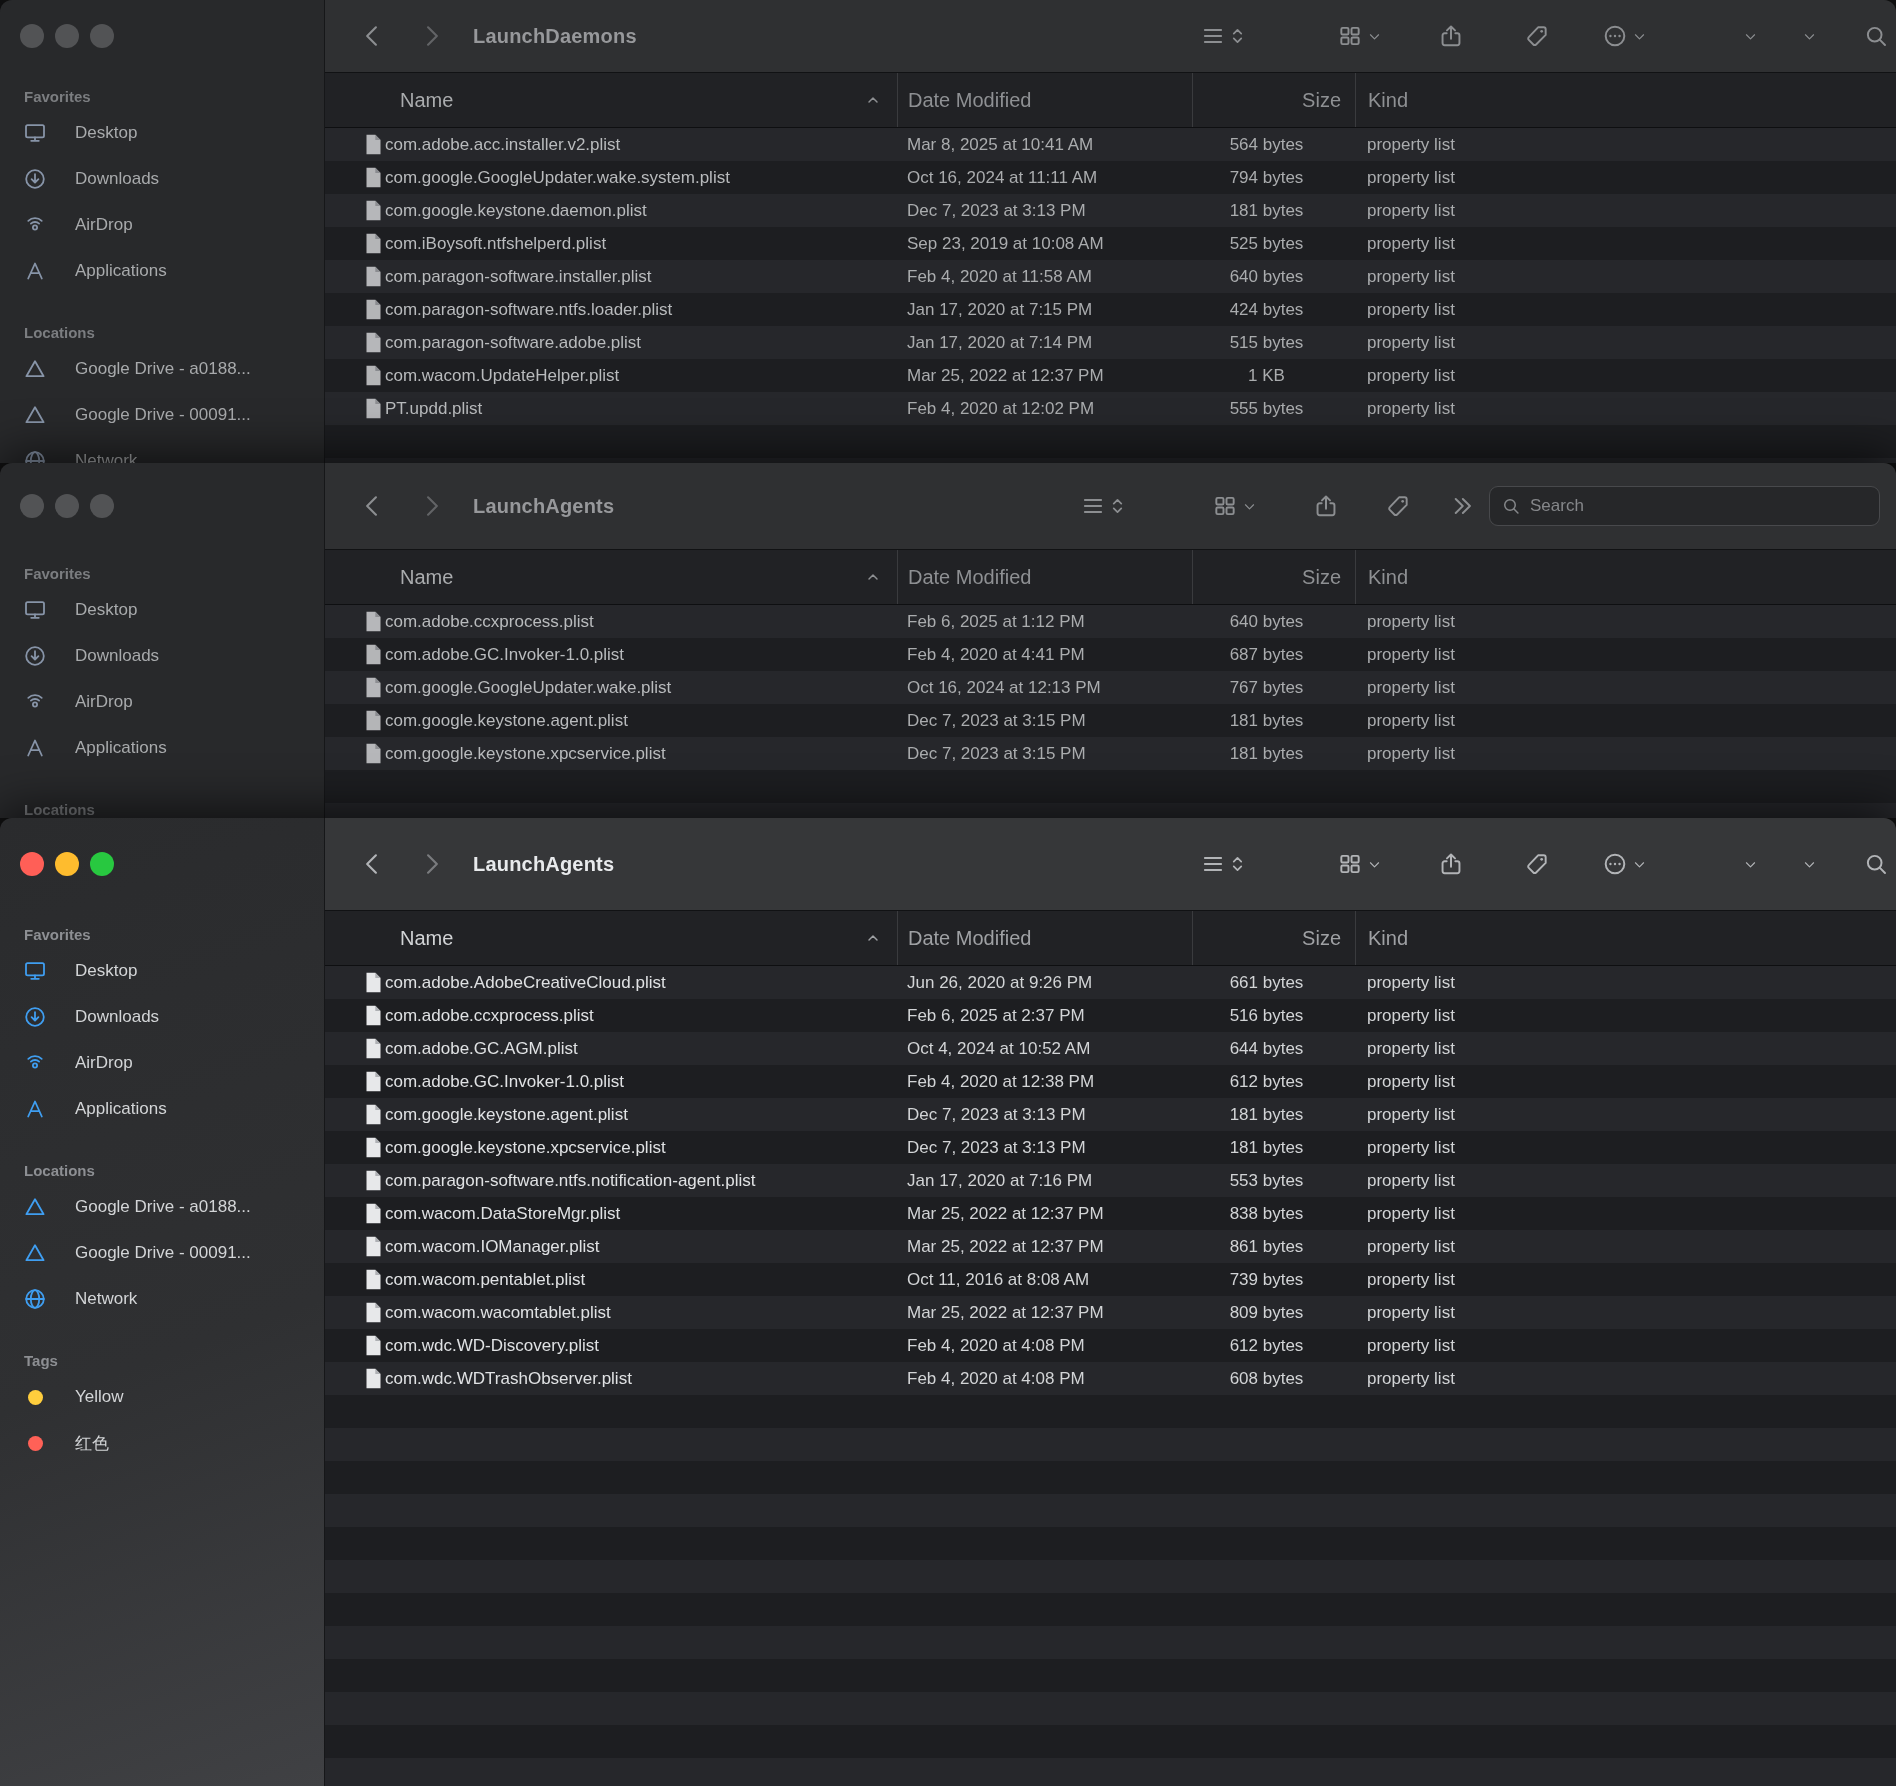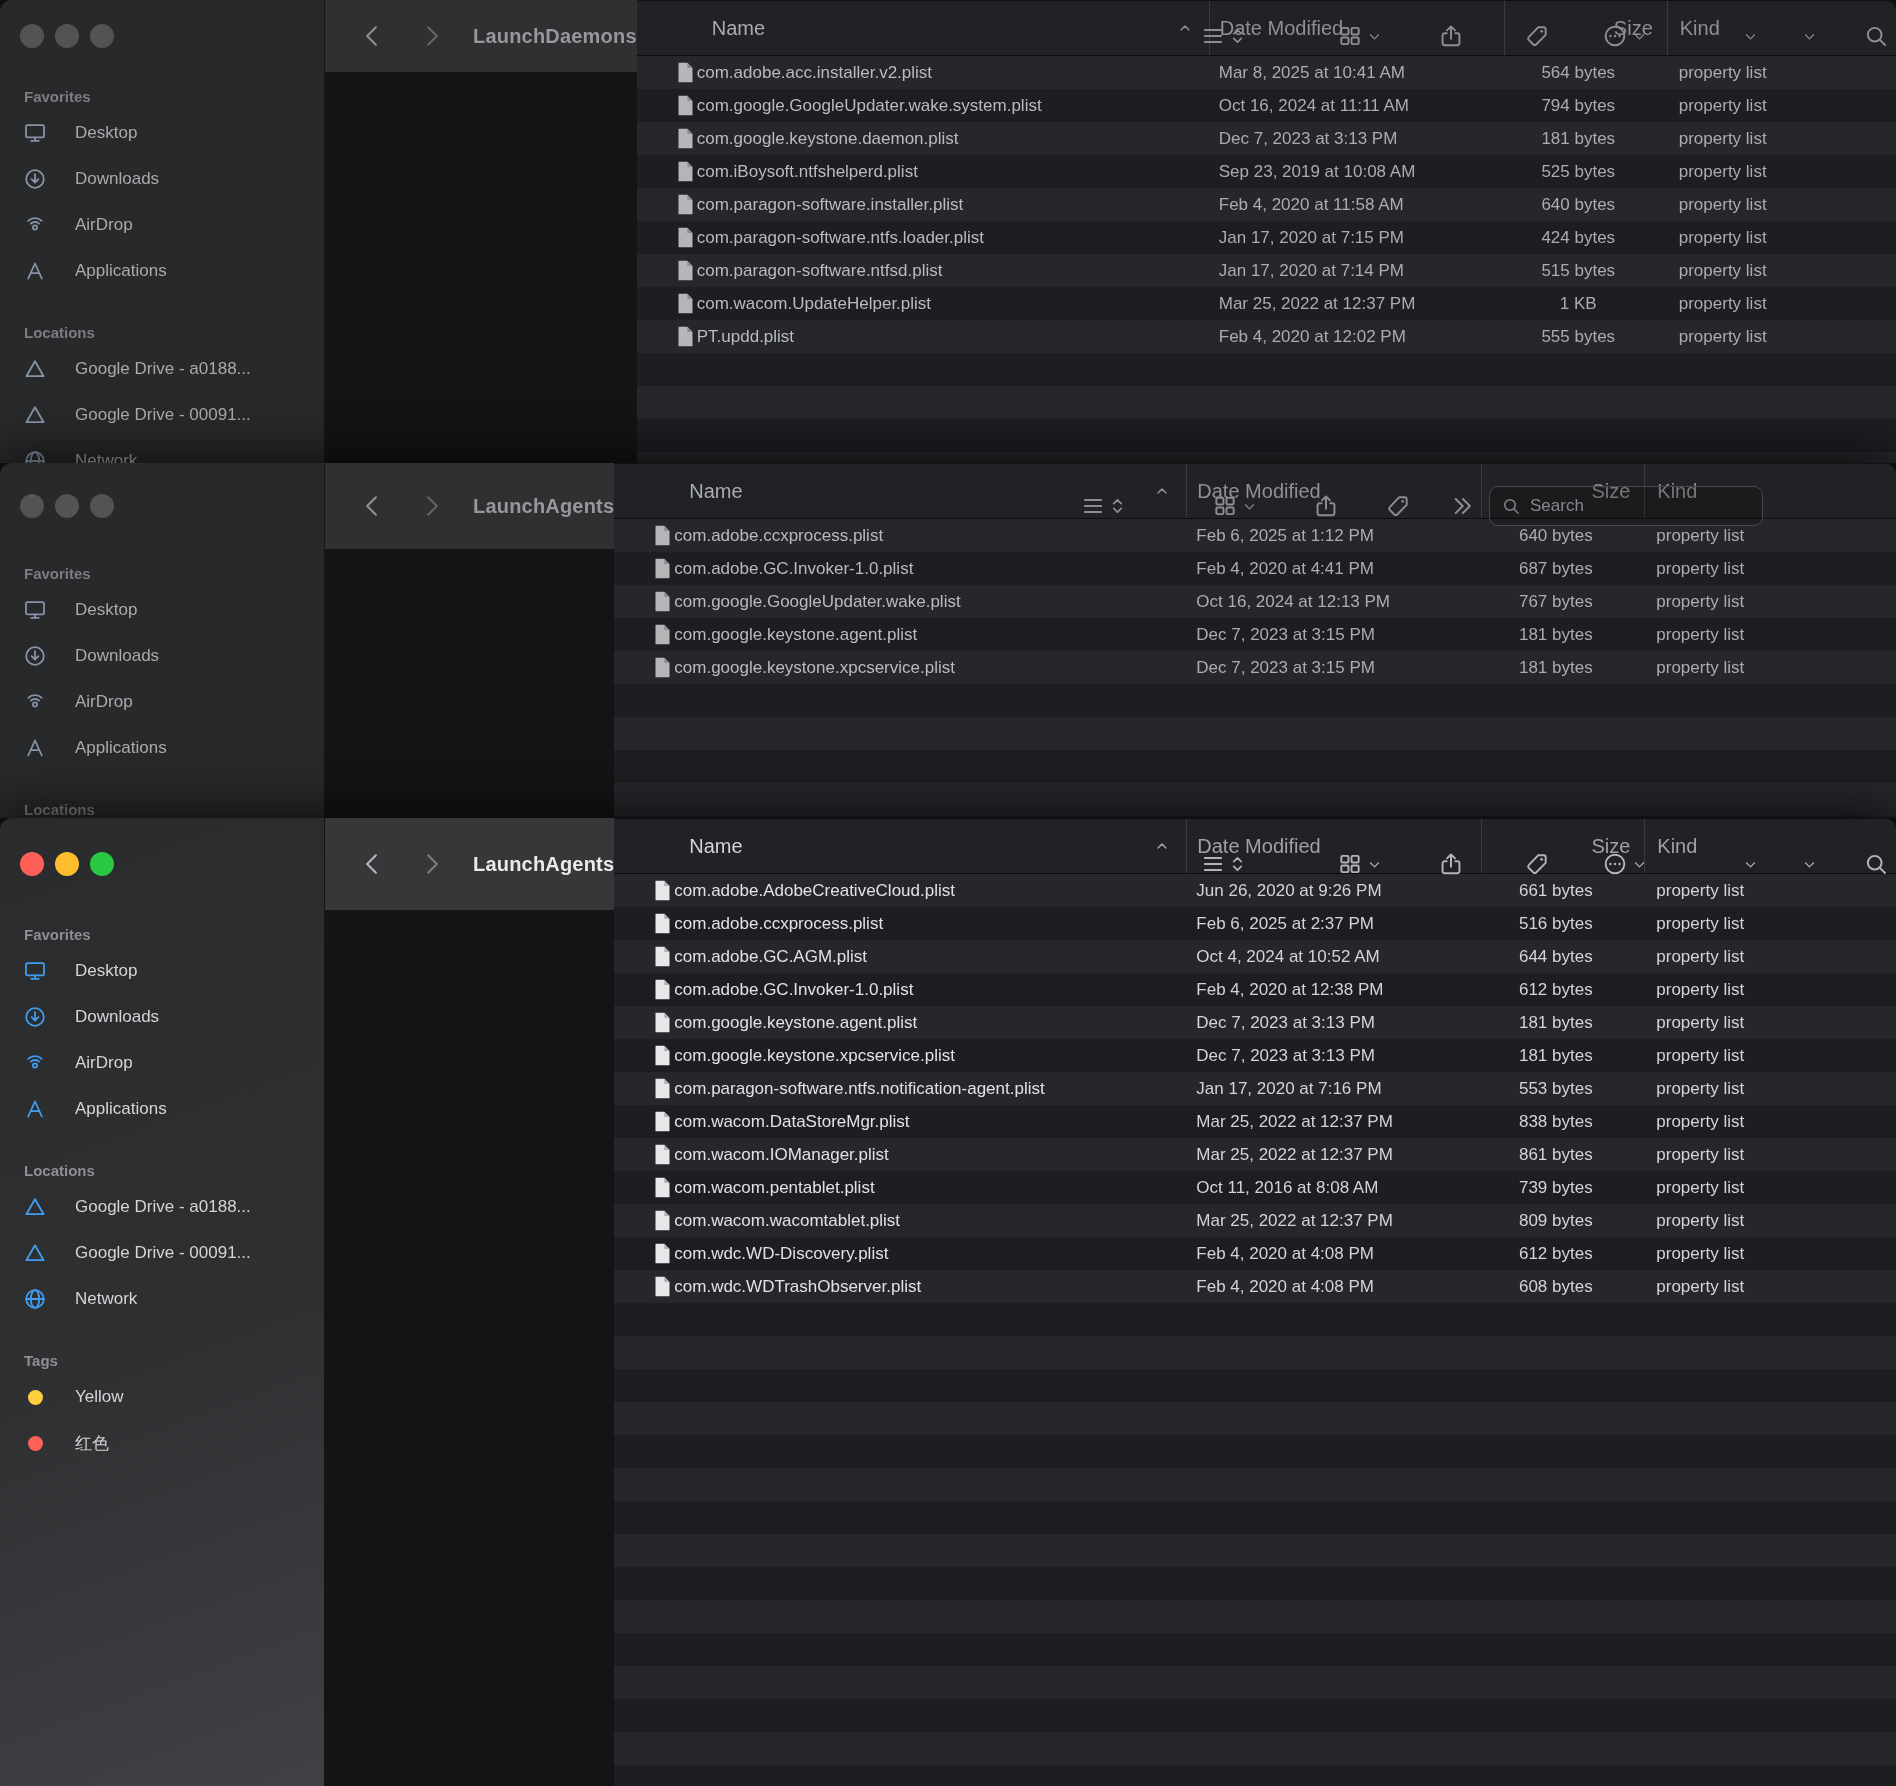--- a/index.html
+++ b/index.html
@@ -18,21 +18,21 @@
 .active .tl.red{background:var(--traffic-red)}
 .active .tl.yel{background:var(--traffic-yellow)}
 .active .tl.grn{background:var(--traffic-green)}
 .sections{padding-top:12px}
 .sec{margin-bottom:26px}
 .sec-h{height:26px;line-height:26px;padding-left:24px;font-size:15px;font-weight:700;color:var(--sech)}
 .side-item{height:46px;display:flex;align-items:center;gap:28px;padding-left:23px;font-size:17px;color:var(--side);white-space:nowrap;cursor:default}
 .side-ic{width:24px;height:24px;color:var(--sideic);flex:none;display:flex;align-items:center;justify-content:center}
 .side-ic svg{width:24px;height:24px;display:block}
 .dot{width:15px;height:15px;border-radius:50%;display:block}
-.main{flex:1;min-width:0;display:flex;flex-direction:row}
+.main{flex:1;min-width:0;display:flex;flex-direction:column}
 .toolbar{height:var(--tbh);flex:none;display:flex;align-items:center;position:relative;padding-left:34px}
 .inactive .toolbar{background:#2f3032}
 .active .toolbar{background:#363739}
 .nav-btn{width:28px;height:28px;color:var(--tbic)}
 .nav-btn svg{width:28px;height:28px;display:block}
 .nav-btn.fwd{margin-left:30px;opacity:.55}
 .title{font-size:20px;font-weight:700;color:var(--title);margin-left:28px;letter-spacing:.2px;white-space:nowrap}
 .tb-right{position:absolute;left:875px;right:16px;top:0;bottom:0;display:flex;align-items:center}
 .variant-search .tb-right{left:755px}
 .tb-ctl{display:flex;align-items:center;gap:4px;color:var(--tbic)}
@@ -347,21 +347,21 @@
               <div class="cell kind">property list</div>
             </div>
             <div class="frow">
               <div class="cell name">
                 <span class="doc icon">
                   <svg viewBox="0 0 17 21">
                     <path d="M1.5 0.8h8.8l5.2 5.2v14.2h-14z" fill="#e7e8ea"></path>
                     <path d="M10.3 0.8v5.2h5.2z" fill="#aeb0b4"></path>
                   </svg>
                 </span>
-                <span>com.paragon-software.ntfsd.plist</span>
+                <span>com.paragon-software.adobe.plist</span>
               </div>
               <div class="cell date">Jan 17, 2020 at 7:14 PM</div>
               <div class="cell size">515 bytes</div>
               <div class="cell kind">property list</div>
             </div>
             <div class="frow">
               <div class="cell name">
                 <span class="doc icon">
                   <svg viewBox="0 0 17 21">
                     <path d="M1.5 0.8h8.8l5.2 5.2v14.2h-14z" fill="#e7e8ea"></path>

